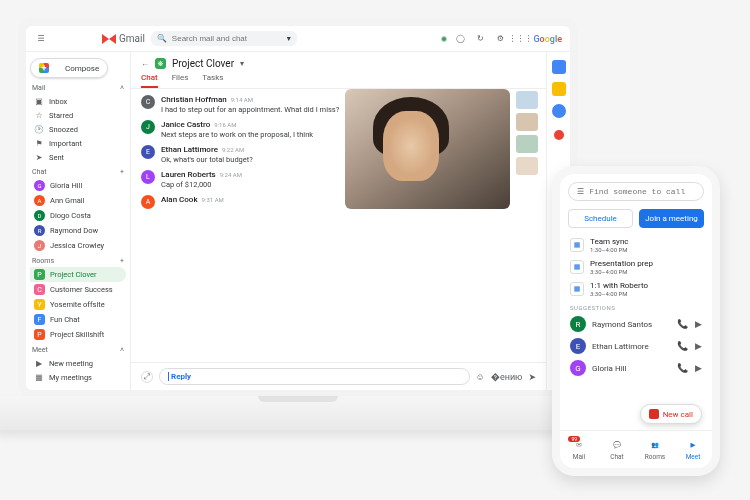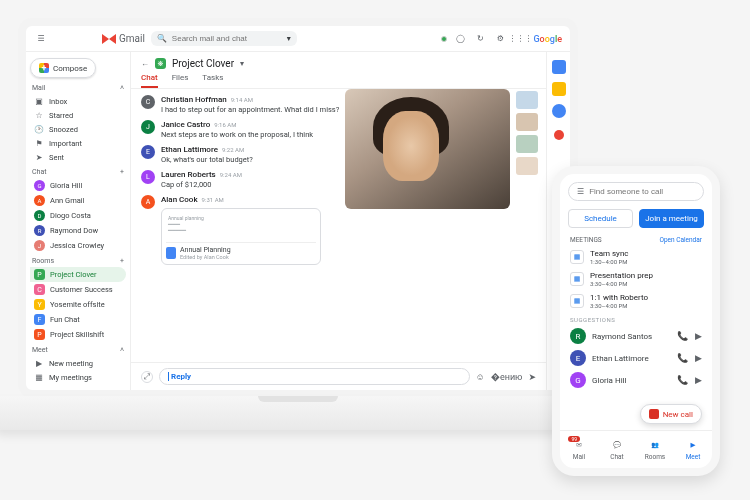--- a/index.html
+++ b/index.html
@@ -22,21 +22,21 @@
   .searchbar { flex: 1; max-width: 230px; background: #f1f3f4; border-radius: 6px; display: flex; align-items: center; padding: 3px 6px; gap: 5px; }
   .searchbar input { border: none; background: transparent; outline: none; font-size: 8px; flex: 1; color: #5f6368; }
   .header-spacer { flex: 1; }
   .header-icons { display: flex; align-items: center; gap: 6px; }
   .status-dot { width: 6px; height: 6px; background: #34a853; border-radius: 50%; border: 1px solid #ccc; padding: 1px; }
   .google-logo { font-size: 9px; font-weight: 500; }
   .google-logo span:nth-child(1){color:#4285f4}.google-logo span:nth-child(2){color:#ea4335}.google-logo span:nth-child(3){color:#fbbc05}.google-logo span:nth-child(4){color:#4285f4}.google-logo span:nth-child(5){color:#34a853}.google-logo span:nth-child(6){color:#ea4335}
   
   .gm-body { display: flex; height: calc(100% - 26px); }
   .sidebar { width: 104px; padding: 6px 4px; overflow: hidden; }
-  .compose { display: flex; align-items: center; gap: 4px; border: 1px solid #dadce0; border-radius: 16px; padding: 4px 8px; box-shadow: 0 1px 2px rgba(0,0,0,0.15); margin-bottom: 6px; width: fit-content; }
+  .compose { display: flex; align-items: center; gap: 16px; border: 1px solid #dadce0; border-radius: 16px; padding: 4px 8px; box-shadow: 0 1px 2px rgba(0,0,0,0.15); margin-bottom: 6px; width: fit-content; }
   .compose-plus { background: conic-gradient(#ea4335 0 90deg,#4285f4 90deg 180deg,#34a853 180deg 270deg,#fbbc05 270deg 360deg); width: 10px; height: 10px; border-radius: 2px; position: relative; }
   .compose-plus::after { content:"+"; position:absolute; inset:0; color:#fff; font-size:9px; line-height:10px; text-align:center; font-weight:bold; }
   .section-head { display: flex; justify-content: space-between; align-items: center; font-size: 7px; color: #5f6368; margin: 4px 2px 2px; }
   .section-head .plus { color: #5f6368; }
   .nav-item { display: flex; align-items: center; gap: 5px; padding: 2px 4px; border-radius: 0 10px 10px 0; font-size: 7.5px; color: #3c4043; }
   .nav-item.accent { color: #188038; background: #e6f4ea; }
   .nav-icon { width: 10px; height: 10px; display: inline-flex; align-items:center; justify-content:center; font-size: 8px; color: #5f6368; }
   .avatar { width: 11px; height: 11px; border-radius: 50%; display: inline-flex; align-items:center; justify-content:center; font-size: 6px; color: #fff; }
   .room-icon { width: 11px; height: 11px; border-radius: 3px; display:inline-flex; align-items:center; justify-content:center; font-size:7px; color:#fff; }
   
@@ -67,21 +67,21 @@
   .composer { border-top: 1px solid #eee; padding: 5px 10px; display:flex; align-items:center; gap:6px; }
   .composer-expand { width:12px; height:12px; border:1px solid #dadce0; border-radius:50%; display:flex; align-items:center; justify-content:center; font-size:8px; color:#5f6368;}
   .composer-input { flex:1; border:1px solid #dadce0; border-radius: 14px; padding: 3px 8px; font-size:8px; color:#1a73e8;font-weight:bold; }
   .composer-actions { display:flex; gap:6px; color:#5f6368; font-size:9px; }
   
   .sidepanel { width: 24px; border-left: 1px solid #eee; display:flex; flex-direction:column; align-items:center; gap:8px; padding-top:8px; }
   .sp-icon { width: 14px; height: 14px; border-radius: 3px; }
   
   .phone { position: absolute; right: 30px; bottom: 24px; width: 168px; height: 310px; background: #fff; border: 8px solid #f6f6f6; border-radius: 22px; box-shadow: 0 6px 16px rgba(0,0,0,0.12); overflow: hidden; font-size: 8px; color:#3c4043; }
   .phone-search { margin: 8px; border:1px solid #dadce0; border-radius: 16px; padding: 4px 8px; display:flex; align-items:center; gap:5px; }
-  .phone-search input { border:none; outline:none; font-size:8px; flex:1; }
+  .phone-search input { border:none; outline:none; font-size:8px; flex:1;font-family:Liberation Mono, monospace; }
   .phone-btns { display:flex; gap:6px; padding: 0 8px 6px; }
   .pbtn { flex:1; text-align:center; padding:4px 0; border-radius: 4px; font-size:8px; border:1px solid #dadce0; color:#1a73e8; }
   .pbtn.primary { background:#1a73e8; color:#fff; border-color:#1a73e8; }
   .phone-row-head { display:flex; justify-content:space-between; padding: 2px 10px; font-size:6.5px; color:#5f6368; }
   .phone-row-head .link { color:#1a73e8; }
   .meeting { display:flex; gap:6px; padding: 3px 10px; align-items:center; }
   .cal-icon { width:14px; height:14px; border:1px solid #dadce0; border-radius:3px; display:flex; align-items:center; justify-content:center; font-size:7px; color:#1a73e8; background:#fff; }
   .meeting-info .t { font-size:8px; color:#202124; }
   .meeting-info .d { font-size:6px; color:#5f6368; }
   .phone-section { font-size:6px; color:#9aa0a6; padding: 4px 10px 2px; letter-spacing:0.5px; }
@@ -267,30 +267,20 @@
                   <span class="avatar" style="background:#a142f4">L</span>
     <div class="msg-body">
                     <div class="msg-author">Lauren Roberts<span class="msg-time">9:24 AM</span></div>
     <div class="msg-text">Cap of $12,000</div>
                   </div>
                 </div>
                 <div class="msg">
                   <span class="avatar" style="background:#f4511e">A</span>
     <div class="msg-body">
                     <div class="msg-author">Alan Cook<span class="msg-time">9:31 AM</span></div>
-                    <div class="attachment">
-      <div class="att-preview">Annual planning<br>━━━━<br>━━━━━━</div>
-      <div class="att-meta">
-                        <span class="doc-icon"></span>
-      <div>
-                          <div class="att-title">Annual Planning</div>
-      <div class="att-sub">Edited by Alan Cook</div>
-                        </div>
-                      </div>
-                    </div>
                   </div>
                 </div>
               </div>
 
             <div class="video-tile">
               <div class="video-hair"></div>
               <div class="video-face"></div>
             </div>
             <div class="thumb-col">
               <div class="thumb" style="background:#c5d8e8;"></div>
@@ -324,24 +314,20 @@
   </div>
 
   <div class="phone">
     <div class="phone-search">
       <span style="color:#5f6368;">☰</span>
       <input type="text" placeholder="Find someone to call" style="">
     </div>
     <div class="phone-btns">
       <div class="pbtn">Schedule</div>
       <div class="pbtn primary">Join a meeting</div>
-    </div>
-    <div class="phone-row-head">
-      <span>MEETINGS</span>
-      <span class="link">Open Calendar</span>
     </div>
     <div id="phone-meetings">
         <div class="meeting">
           <span class="cal-icon">▦</span>
           <div class="meeting-info">
             <div class="t">Team sync</div>
             <div class="d">1:30–4:00 PM</div>
           </div>
         </div>
         <div class="meeting">

